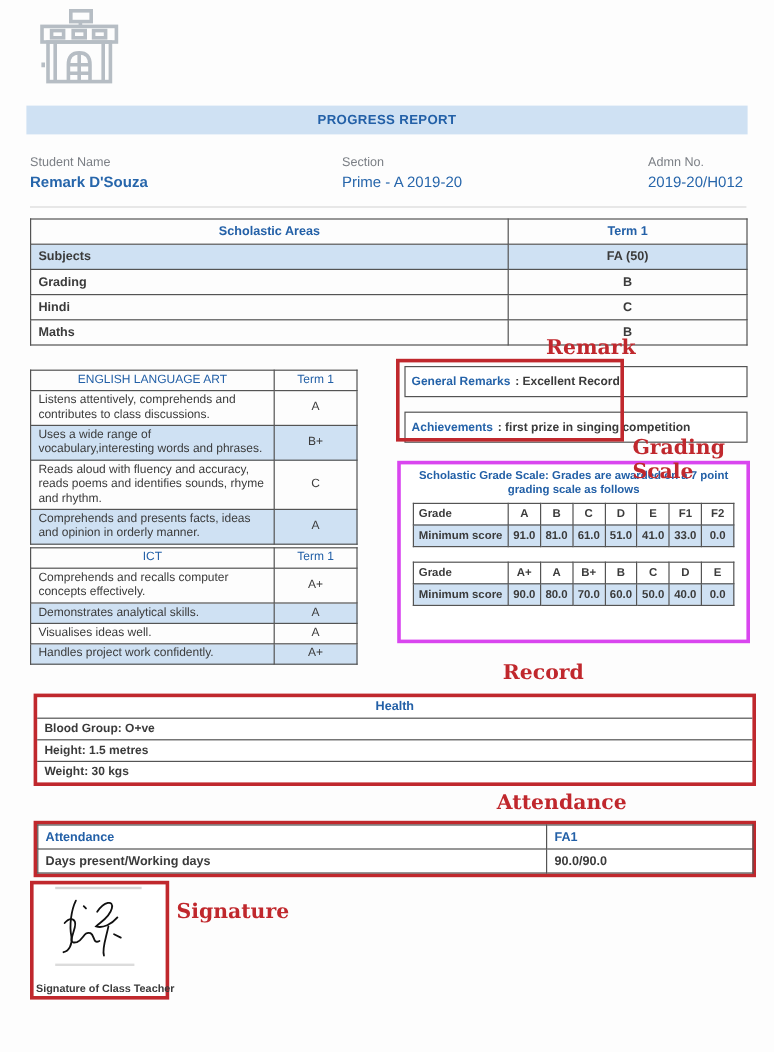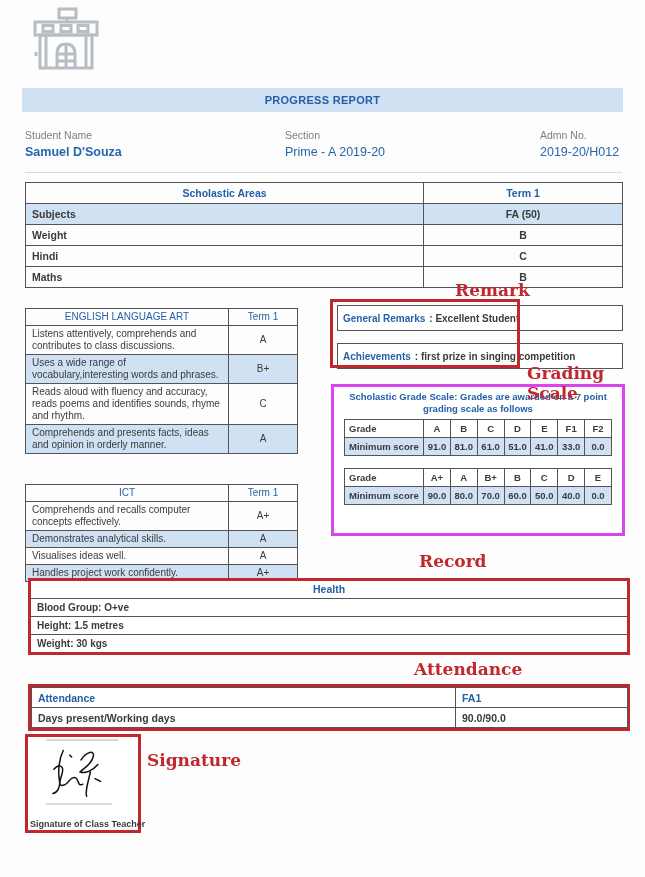--- a/index.html
+++ b/index.html
@@ -24,21 +24,21 @@
           font-weight:bold;padding:2px 6px;vertical-align:middle;}
   .tbl .blue{color:#2360a7;text-align:center;}
   .tbl .c{text-align:center;}
   .hl{background:#cfe1f3;}
 
   .scho{position:absolute;left:25px;top:182px;width:597px;}
   .scho td{height:16px;}
 
   .small-tbl{position:absolute;left:25px;width:272px;}
   .small-tbl td{font-size:10px;font-weight:normal;line-height:1.2;}
-  .ela{top:308px;} .ict{top:484px;}
+  .ela{top:308px;} .ict{top:456px;}
 
   
   .rembox{position:absolute;left:337px;width:274px;height:20px;border:1px solid #545454;
           background:#fff;font-size:10px;display:flex;align-items:center;padding:2px 5px;}
   .rembox .rl{color:#2563a9;font-weight:bold;}
   .rembox .rv{color:#3b3b3b;font-weight:bold;margin-left:4px;}
 
   
   .redbox{position:absolute;border:3px solid #c0282d;pointer-events:none;z-index:6;background:transparent;}
   .redlabel{position:absolute;color:#c0282d;font-family:"DejaVu Serif",serif;
@@ -97,21 +97,21 @@
       <line x1="32" y1="47" x2="50" y2="47"></line>
       <line x1="32" y1="54" x2="50" y2="54"></line>
       <line x1="11" y1="45" x2="11" y2="49"></line>
     </svg>
   </div>
 
   <div class="band">PROGRESS REPORT</div>
 
   <div class="info" style="left:25px;">
     <div class="lab">Student Name</div>
-    <div class="val b">Samuel D'Souza</div>
+    <div class="val b">Remark D'Souza</div>
   </div>
   <div class="info" style="left:285px;">
     <div class="lab">Section</div>
     <div class="val">Prime - A 2019-20</div>
   </div>
   <div class="info" style="left:540px;">
     <div class="lab">Admn No.</div>
     <div class="val">2019-20/H012</div>
   </div>
 
@@ -125,21 +125,21 @@
     <tbody>
         <tr>
       <td class="blue">Scholastic Areas</td>
       <td class="blue">Term 1</td>
     </tr>
     <tr class="hl">
       <td>Subjects</td>
       <td class="c">FA (50)</td>
     </tr>
     <tr>
-      <td>Weight</td>
+      <td>Grading</td>
       <td class="c">B</td>
     </tr>
     <tr>
       <td>Hindi</td>
       <td class="c">C</td>
     </tr>
     <tr>
       <td>Maths</td>
       <td class="c">B</td>
     </tr>
@@ -199,21 +199,21 @@
     </tr>
     <tr class="hl">
       <td>Handles project work confidently.</td>
       <td class="c">A+</td>
     </tr>
   </tbody>
     </table>
 
   <div class="rembox" style="top:305px;">
     <span class="rl">General Remarks</span>
-    <span class="rv">: Excellent Student</span>
+    <span class="rv">: Excellent Record</span>
   </div>
   <div class="rembox" style="top:343px;">
     <span class="rl">Achievements</span>
     <span class="rv">: first prize in singing competition</span>
   </div>
 
   <div class="grading">
     <div class="gtitle">Scholastic Grade Scale: Grades are awarded on a 7 point grading scale as follows</div>
     <table class="gtbl">
       <tbody>

